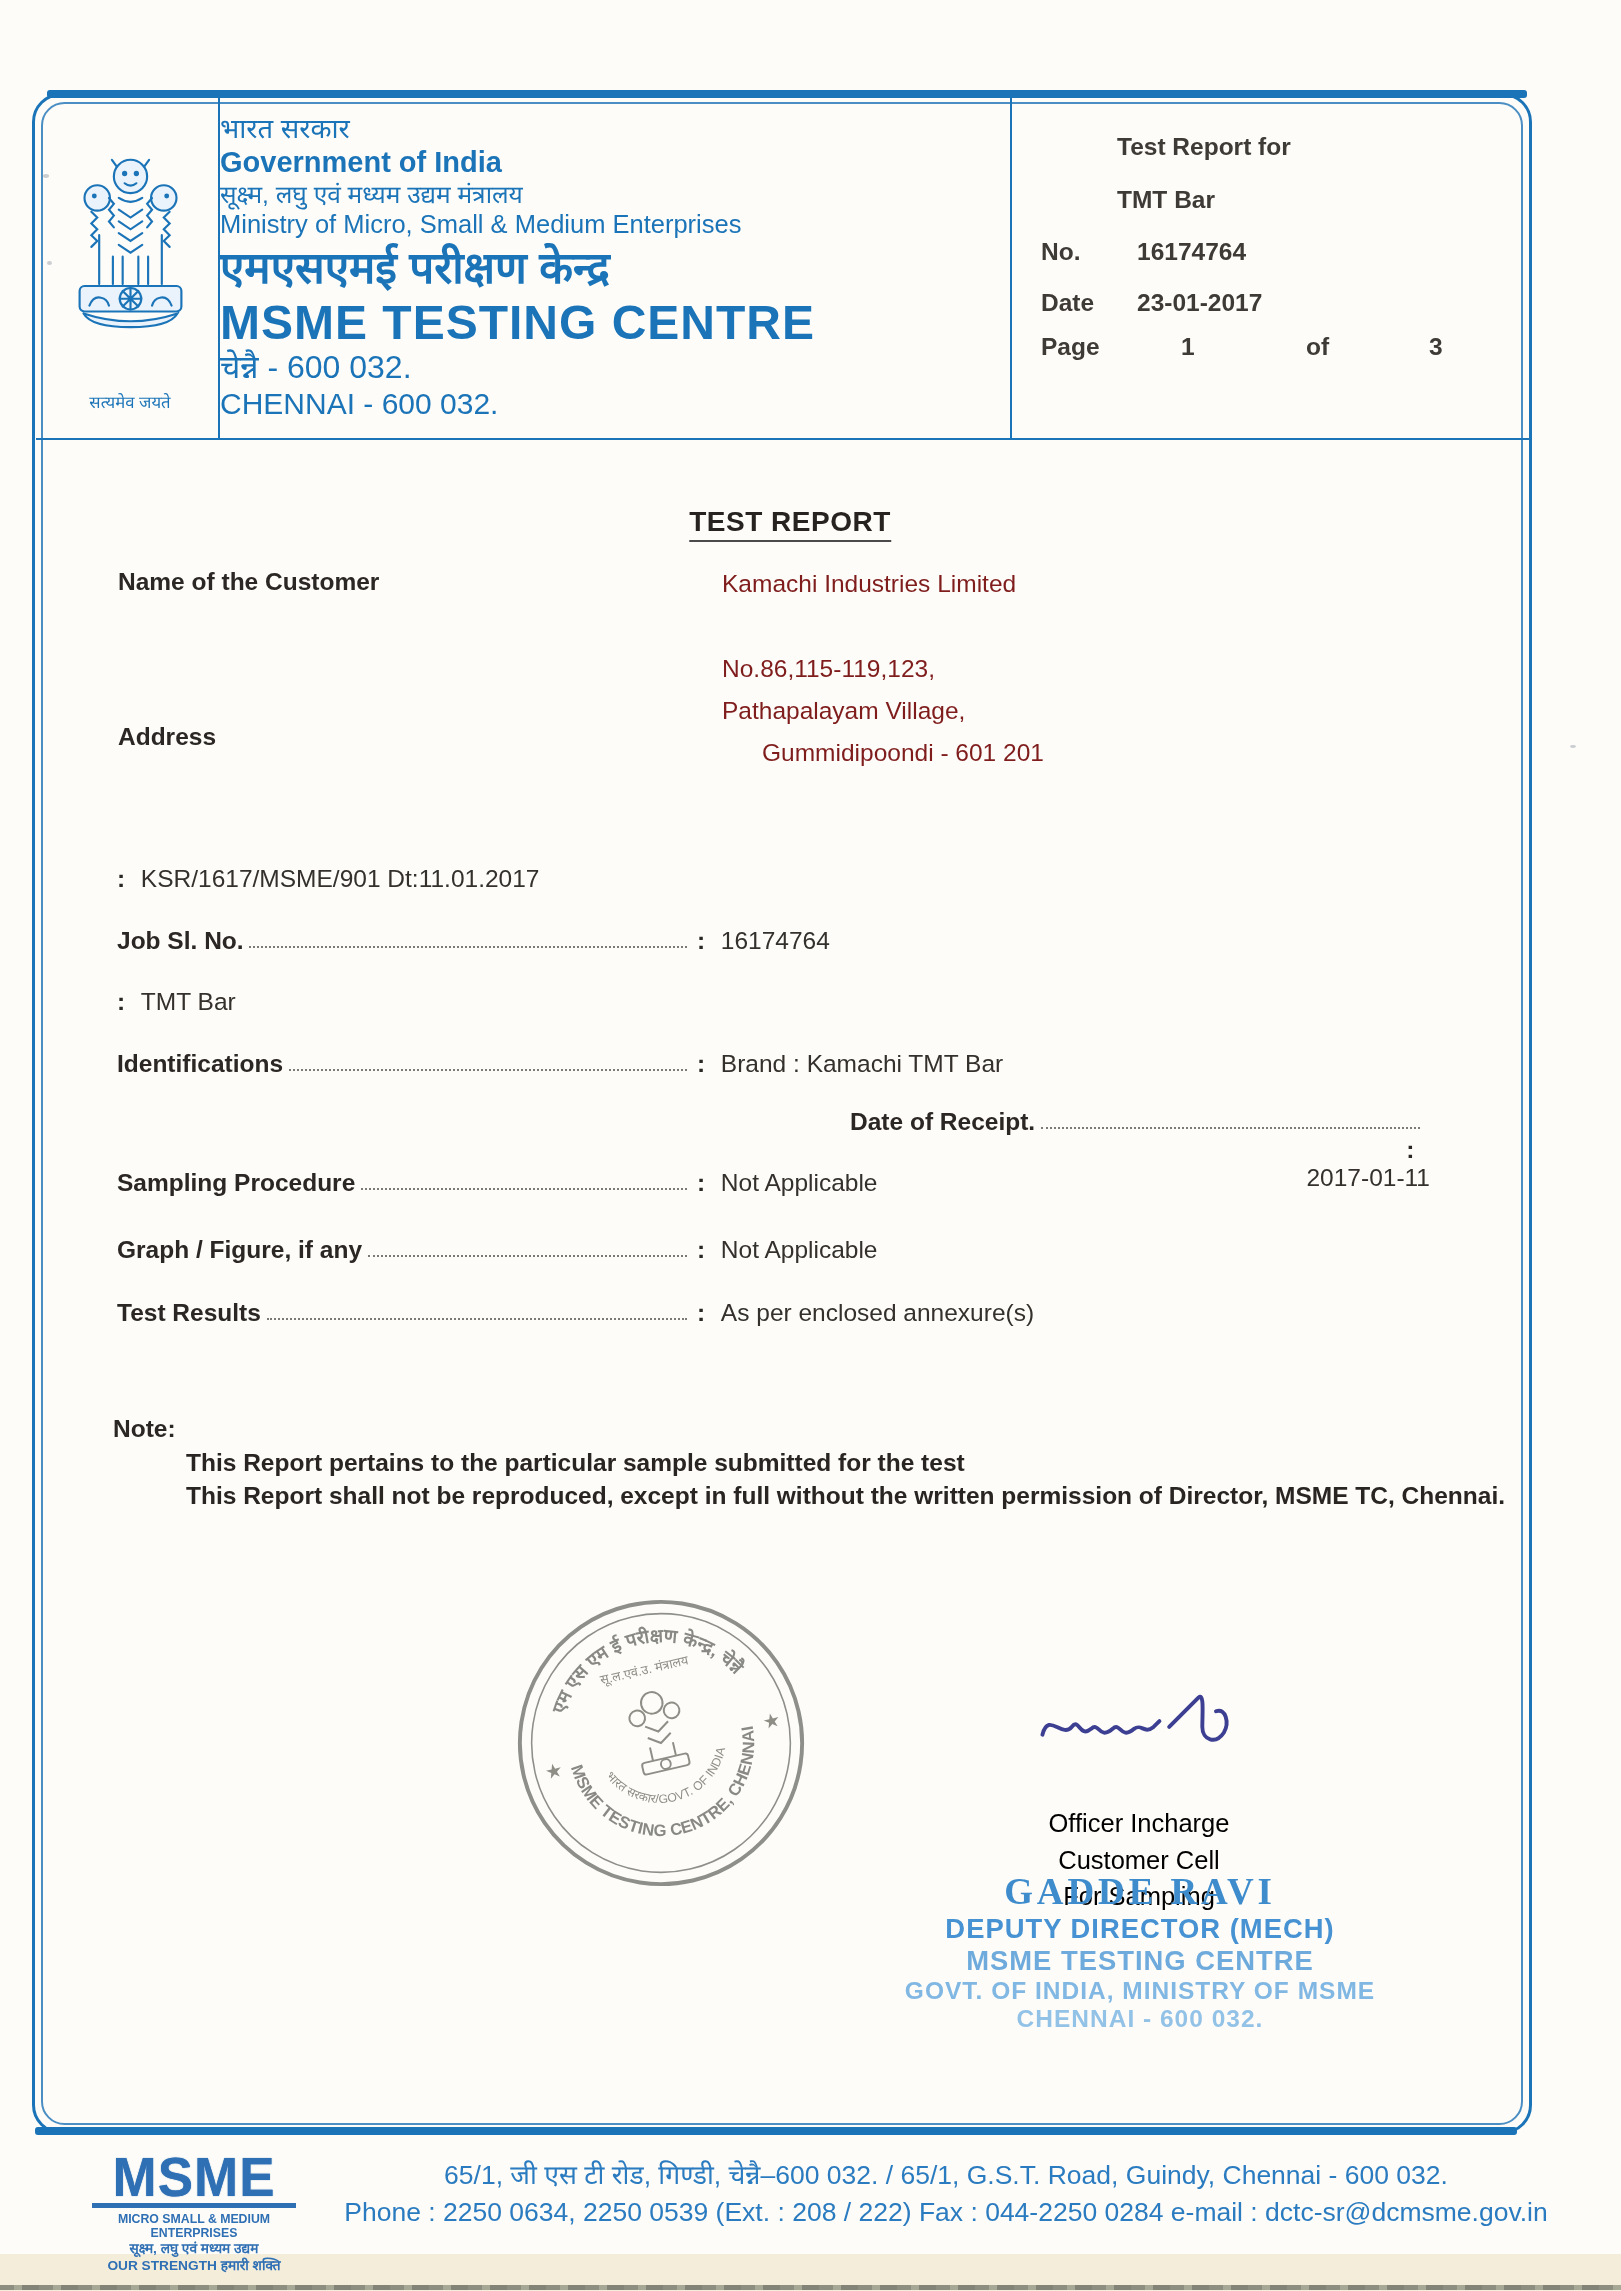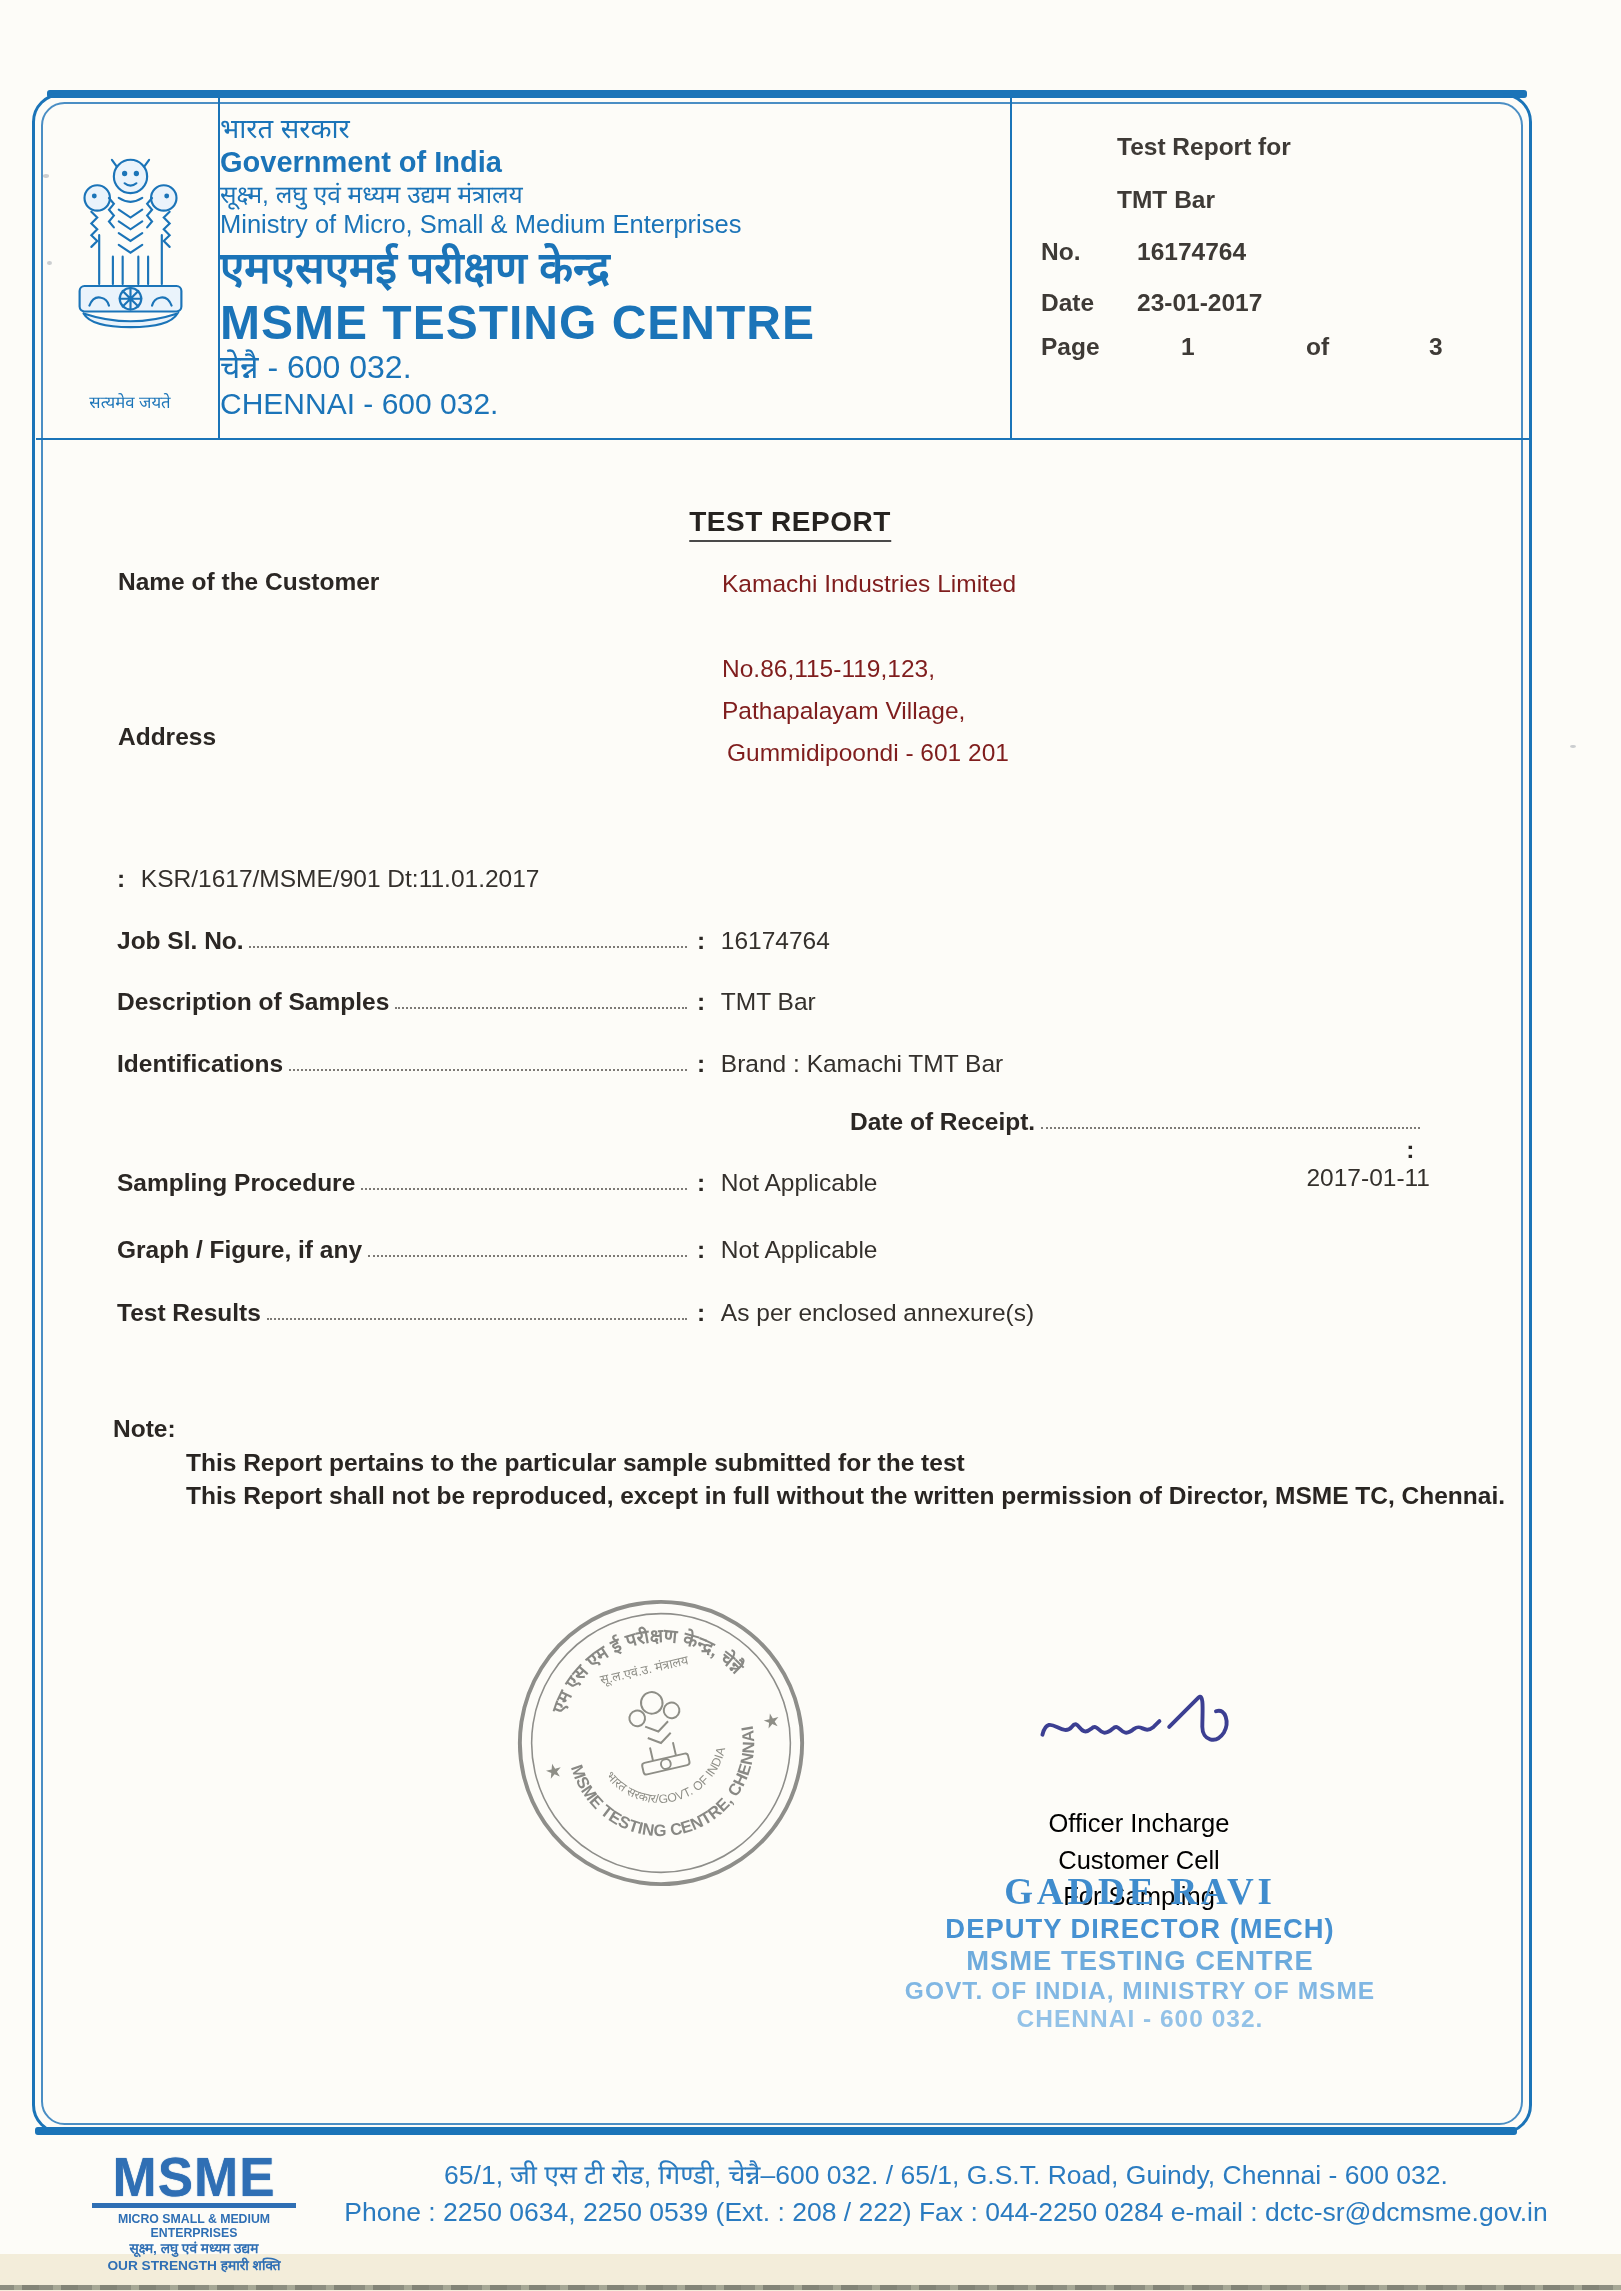--- a/index.html
+++ b/index.html
@@ -170,39 +170,35 @@
 </div>
 
 <div class="doc-title">TEST REPORT</div>
 
 <span class="lbl" style="left:118px; top:568px;">Name of the Customer</span>
 <span class="val" style="left:722px; top:570px;">Kamachi Industries Limited</span>
 
 <span class="lbl" style="left:118px; top:723px;">Address</span>
 <span class="val" style="left:722px; top:655px;">No.86,115-119,123,</span>
 <span class="val" style="left:722px; top:697px;">Pathapalayam Village,</span>
-<span class="val" style="left:727px; top:739px;">Gummidipoondi - 601 201</span>
+<span class="val" style="left:762px; top:739px;">Gummidipoondi - 601 201</span>
 
 <div class="field-row" style="top:865px;">
   <span class="f-colon">:</span>
   <span class="f-value">KSR/1617/MSME/901 Dt:11.01.2017</span>
 </div>
 <div class="field-row" style="top:927px;">
   <span class="f-lead">
       <span class="f-label">Job Sl. No.</span>
       <span class="leader"></span>
     </span>
   <span class="f-colon">:</span>
   <span class="f-value">16174764</span>
 </div>
 <div class="field-row" style="top:988px;">
-  <span class="f-lead">
-      <span class="f-label">Description of Samples</span>
-      <span class="leader"></span>
-    </span>
   <span class="f-colon">:</span>
   <span class="f-value">TMT Bar</span>
 </div>
 <div class="field-row" style="top:1050px;">
   <span class="f-lead">
       <span class="f-label">Identifications</span>
       <span class="leader"></span>
     </span>
   <span class="f-colon">:</span>
   <span class="f-value">Brand : Kamachi TMT Bar</span>

